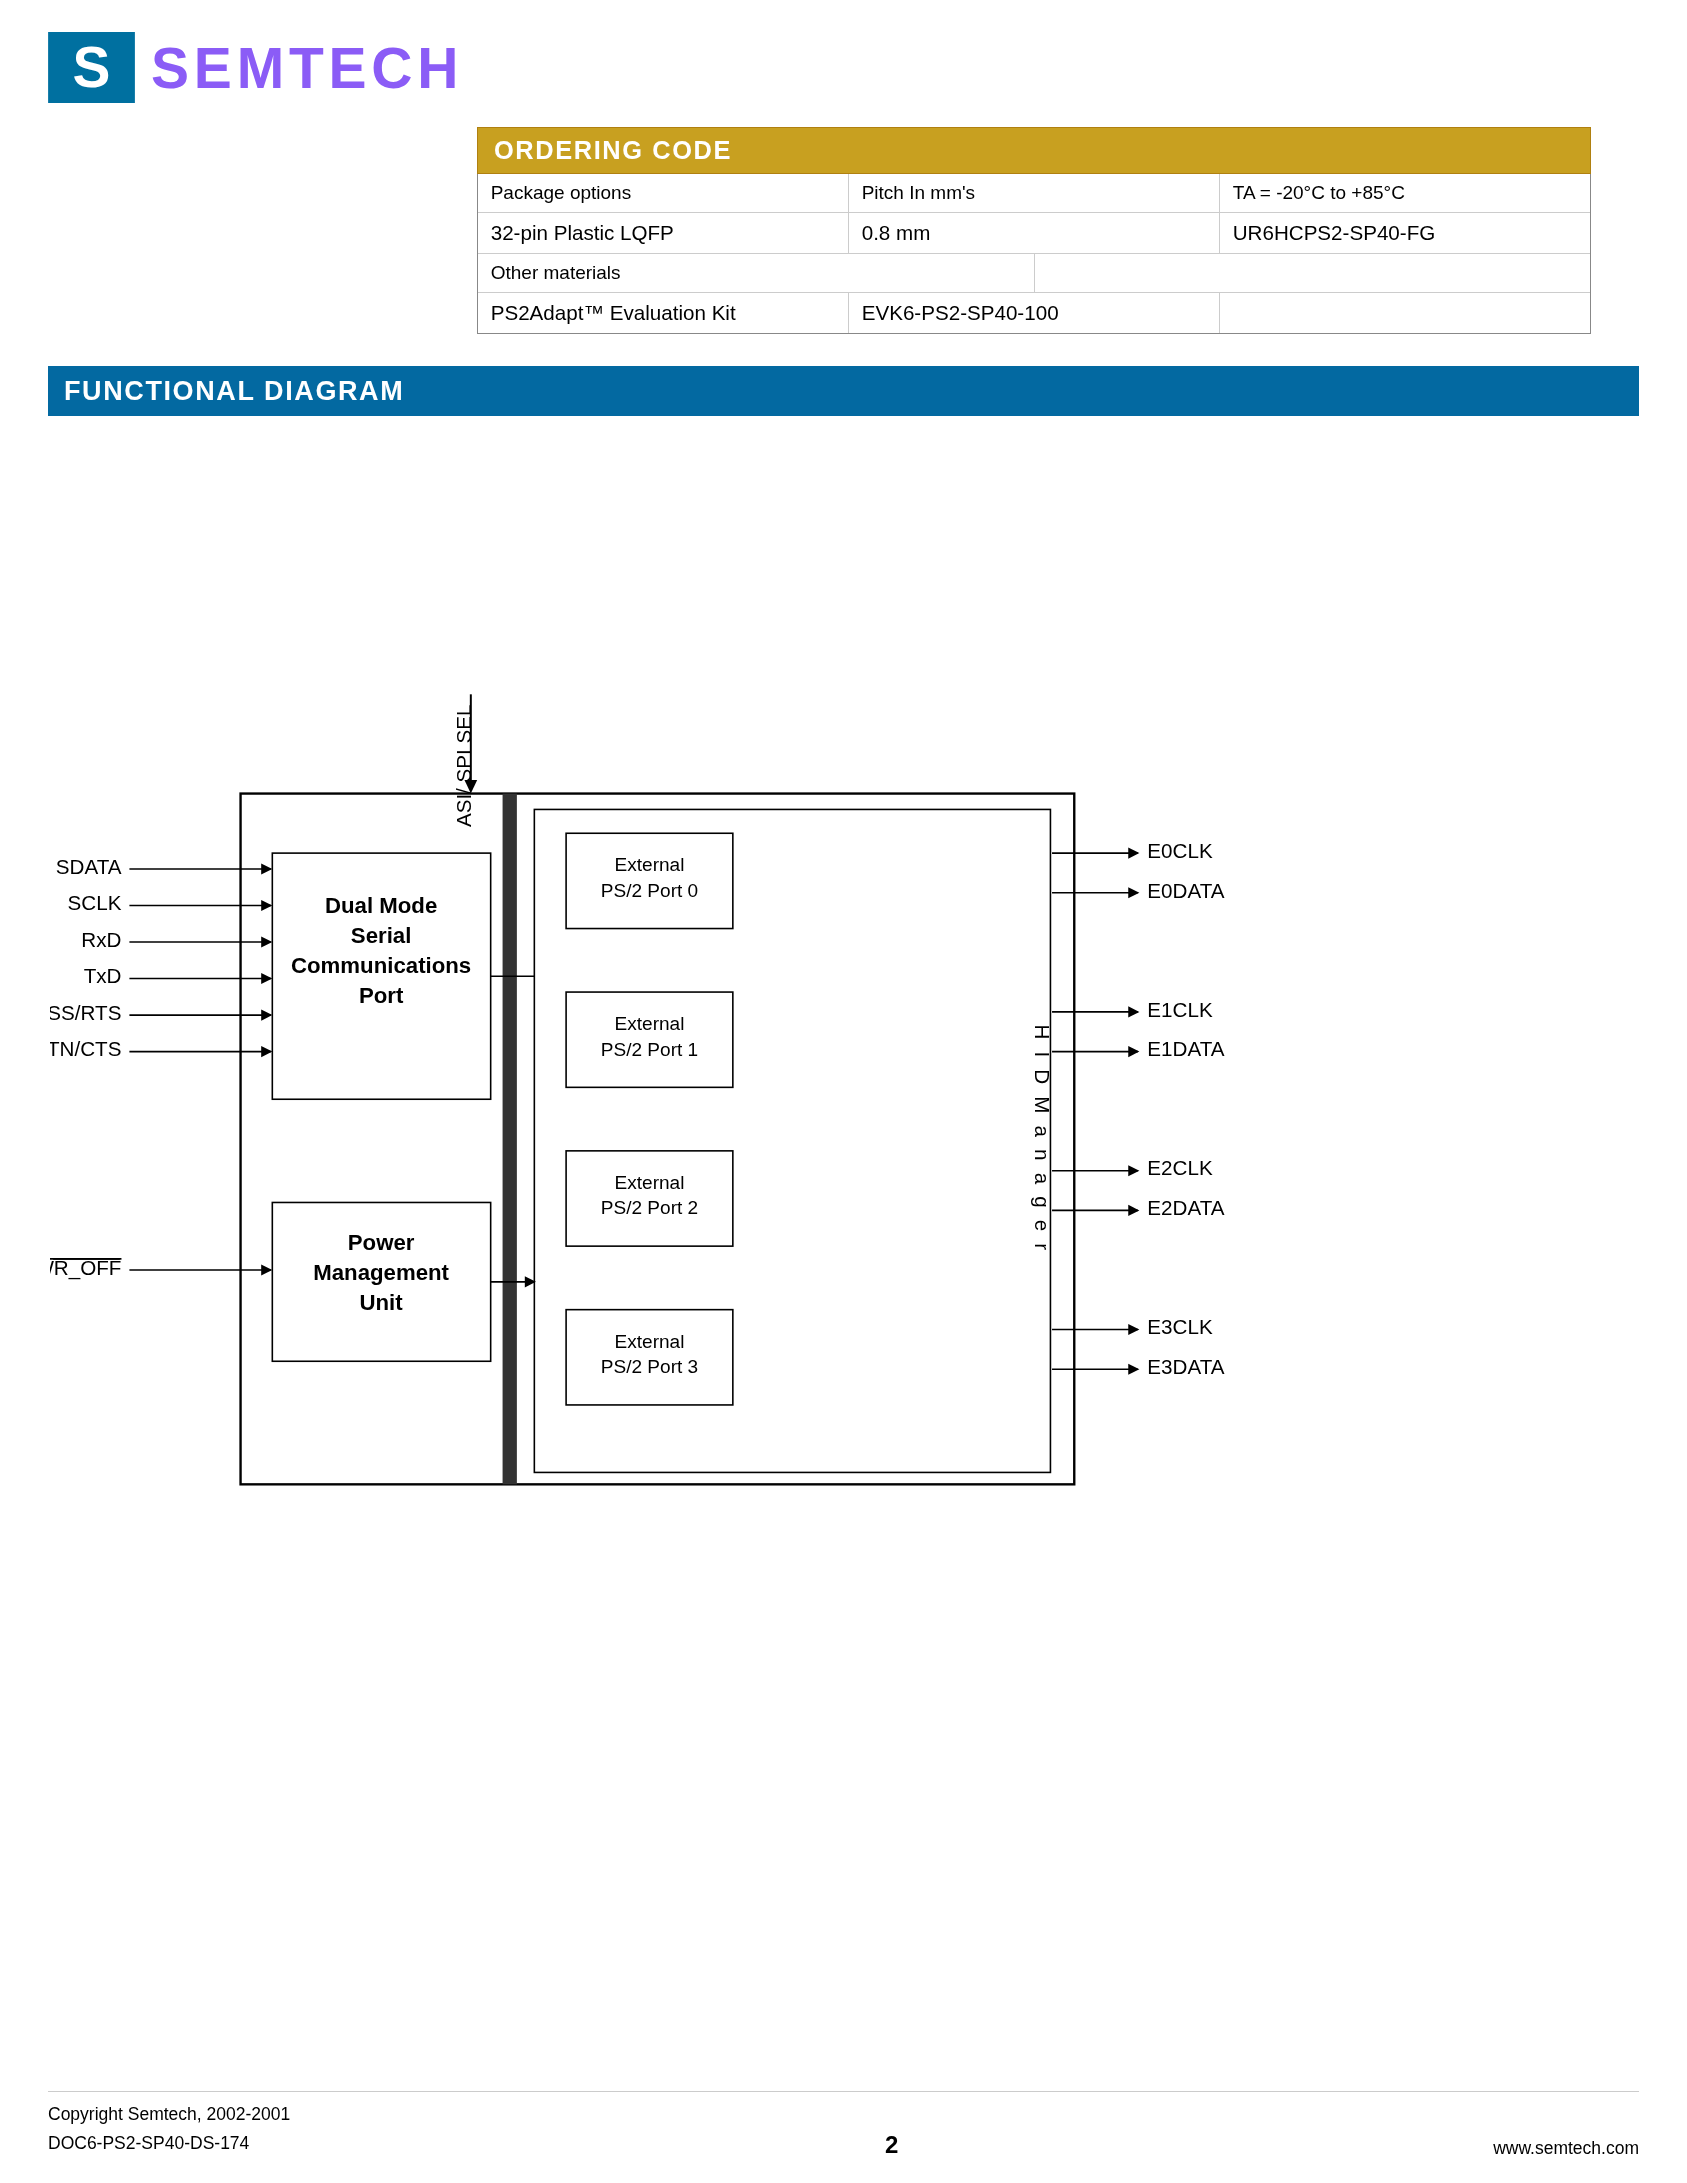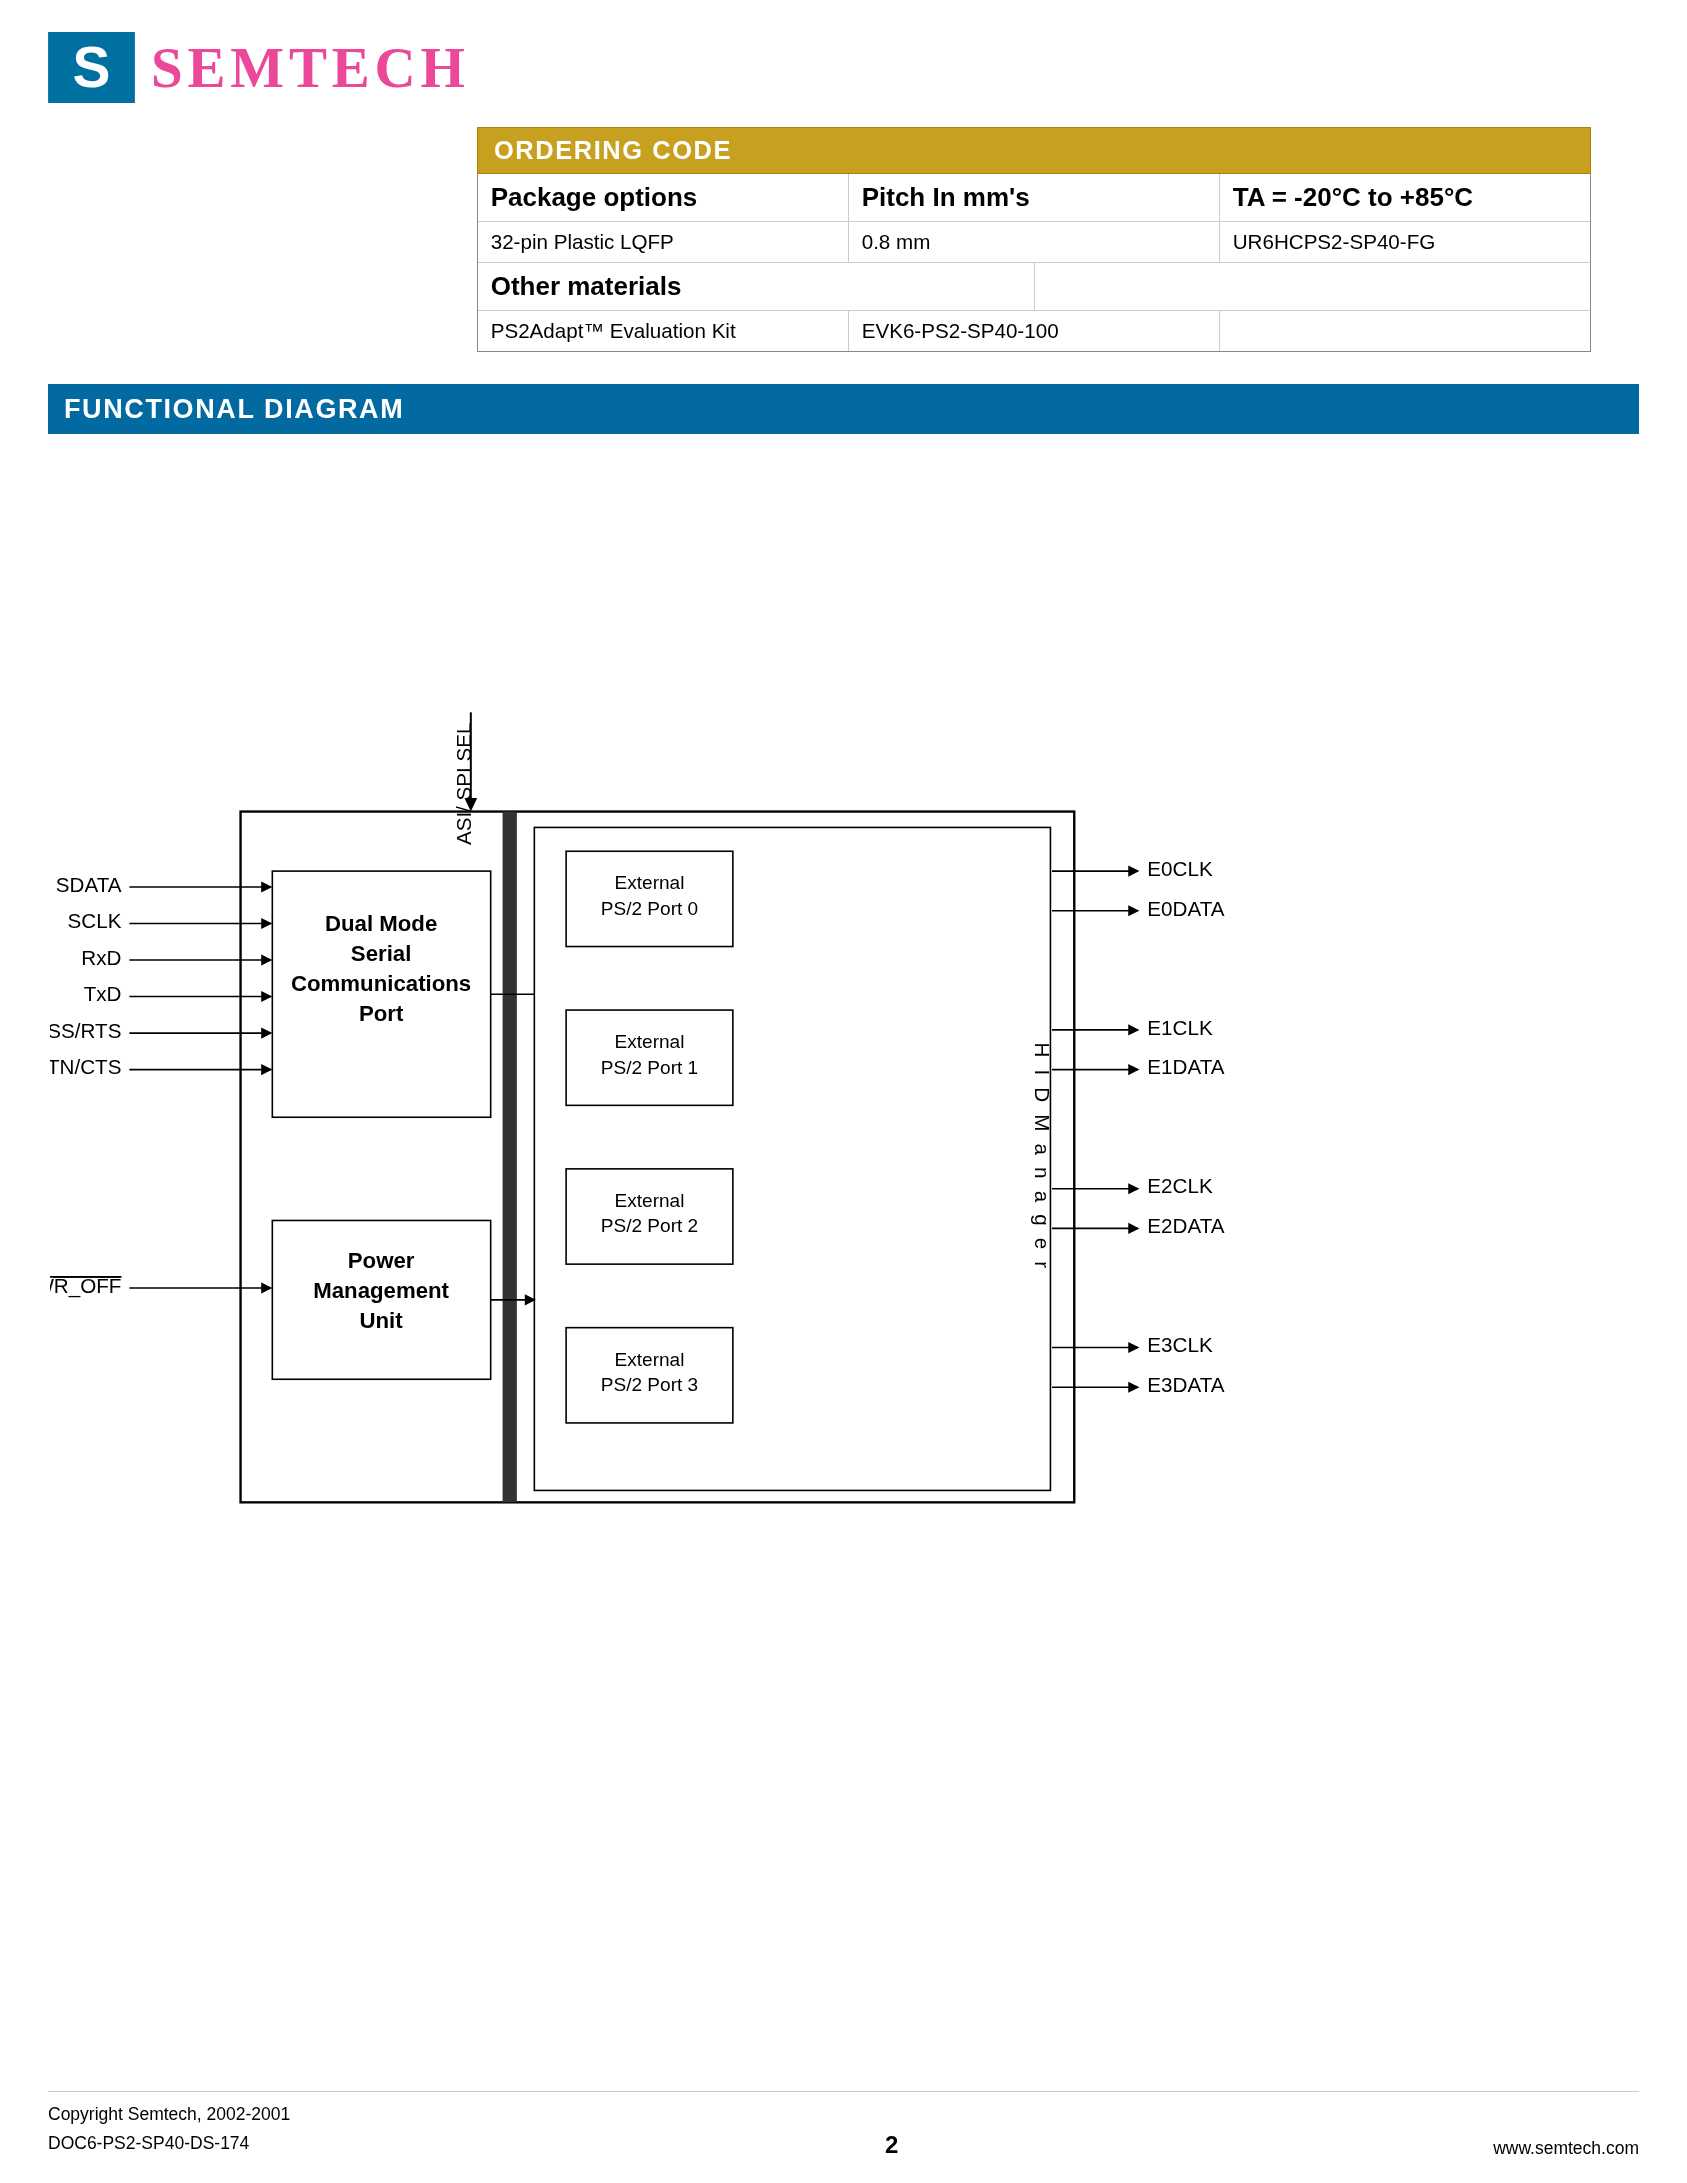--- a/index.html
+++ b/index.html
@@ -25,22 +25,22 @@
       gap: 16px;
     }
     .logo-icon {
       width: 87px;
       height: 71px;
     }
     .logo-text {
       font-size: 57px;
       font-weight: 900;
       letter-spacing: 4.8px;
-      color: #ec4899;
-      font-family: Liberation Serif, serif;
+      color: #8b5cf6;
+      font-family: Liberation Sans, sans-serif;
     }
 
     
     .main-content {
       padding: 0 48px;
     }
 
     
     .ordering-code {
       margin-left: 429px;
@@ -71,22 +71,22 @@
     .ordering-cell {
       flex: 1;
       padding: 8px 12.7px;
       font-size: 20.6px;
       border-right: 0.8px solid #ccc;
     }
     .ordering-cell:last-child {
       border-right: none;
     }
     .ordering-cell.header-cell {
-      font-weight: bold;
-      font-size: 26px;
+      font-weight: normal;
+      font-size: 19px;
     }
     .ordering-cell.value-cell {
       font-weight: normal;
       font-size: 20.6px;
     }
 
     
     .functional-diagram {
       margin-bottom: 32px;
     }

